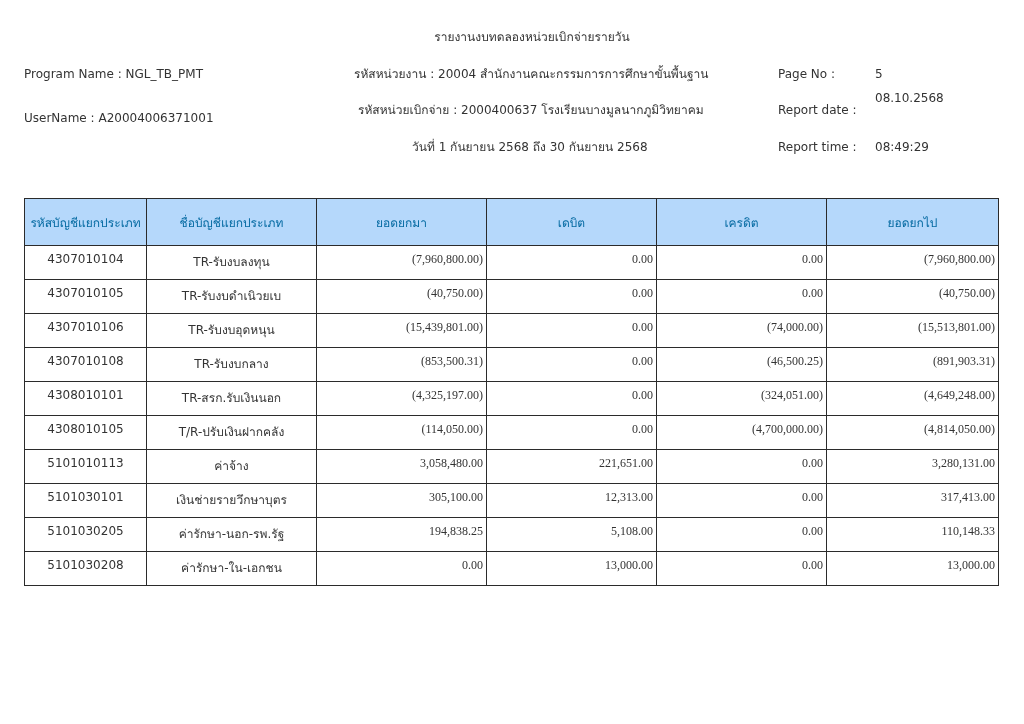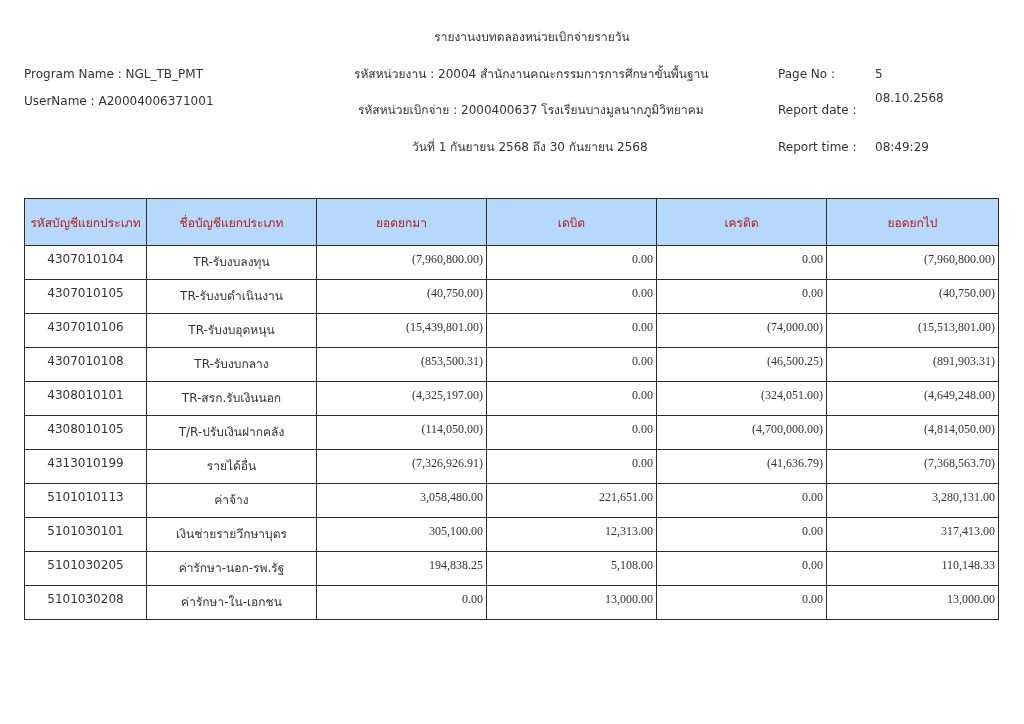--- a/index.html
+++ b/index.html
@@ -4,21 +4,21 @@
 <style>
   html, body { margin: 0; padding: 0; background: #ffffff; }
   body {
     width: 1024px; height: 724px; position: relative; overflow: hidden;
     font-family: "DejaVu Sans", "Liberation Sans", sans-serif;
     color: #333333;
   }
   .t { position: absolute; font-size: 12px; white-space: nowrap; line-height: 16px; }
   #title { left: 0; width: 1064px; top: 29px; text-align: center; }
   #prog { left: 24px; top: 66px; }
-  #user { left: 24px; top: 93px; }
+  #user { left: 24px; top: 110px; }
   #agency { left: 354px; top: 66px; }
   #unit { left: 358px; top: 102px; text-align: right; }
   #period { left: 412px; top: 139px; }
   #pg-lbl { left: 778px; top: 66px; }
   #pg-val { left: 875px; top: 66px; }
   #rd-lbl { left: 778px; top: 102px; }
   #rd-val { left: 875px; top: 90px; }
   #rt-lbl { left: 778px; top: 139px; }
   #rt-val { left: 875px; top: 139px; }
 
@@ -28,21 +28,21 @@
     width: 974px;
     font-size: 12px;
   }
   table.ledger th, table.ledger td {
     border: 1.5px solid #2b2b2b;
     padding: 0 3px;
     overflow: hidden; white-space: nowrap;
   }
   table.ledger th {
     background: #b5d8fb; font-weight: normal; height: 46px; text-align: center;
-    color: #b91c1c;
+    color: #0369a1;
   }
   table.ledger td { height: 34px; vertical-align: top; padding-top: 6px; box-sizing: border-box; }
   td.num { text-align: right; font-family: Liberation Serif, serif; }
   td.code, td.name { text-align: center; }
 </style>
 </head>
 <body>
 
 <div class="t" id="title">รายงานงบทดลองหน่วยเบิกจ่ายรายวัน</div>
 <div class="t" id="prog">Program Name : NGL_TB_PMT</div>
@@ -80,21 +80,21 @@
       <tr>
         <td class="code">4307010104</td>
         <td class="name">TR-รับงบลงทุน</td>
         <td class="num">(7,960,800.00)</td>
         <td class="num">0.00</td>
         <td class="num">0.00</td>
         <td class="num">(7,960,800.00)</td>
       </tr>
       <tr>
         <td class="code">4307010105</td>
-        <td class="name">TR-รับงบดำเนินงาน</td>
+        <td class="name">TR-รับงบดำเนิวยเบ</td>
         <td class="num">(40,750.00)</td>
         <td class="num">0.00</td>
         <td class="num">0.00</td>
         <td class="num">(40,750.00)</td>
       </tr>
       <tr>
         <td class="code">4307010106</td>
         <td class="name">TR-รับงบอุดหนุน</td>
         <td class="num">(15,439,801.00)</td>
         <td class="num">0.00</td>
@@ -119,28 +119,20 @@
       </tr>
       <tr>
         <td class="code">4308010105</td>
         <td class="name">T/R-ปรับเงินฝากคลัง</td>
         <td class="num">(114,050.00)</td>
         <td class="num">0.00</td>
         <td class="num">(4,700,000.00)</td>
         <td class="num">(4,814,050.00)</td>
       </tr>
       <tr>
-        <td class="code">4313010199</td>
-        <td class="name">รายได้อื่น</td>
-        <td class="num">(7,326,926.91)</td>
-        <td class="num">0.00</td>
-        <td class="num">(41,636.79)</td>
-        <td class="num">(7,368,563.70)</td>
-      </tr>
-      <tr>
         <td class="code">5101010113</td>
         <td class="name">ค่าจ้าง</td>
         <td class="num">3,058,480.00</td>
         <td class="num">221,651.00</td>
         <td class="num">0.00</td>
         <td class="num">3,280,131.00</td>
       </tr>
       <tr>
         <td class="code">5101030101</td>
         <td class="name">เงินช่ายรายวึกษาบุตร</td>

